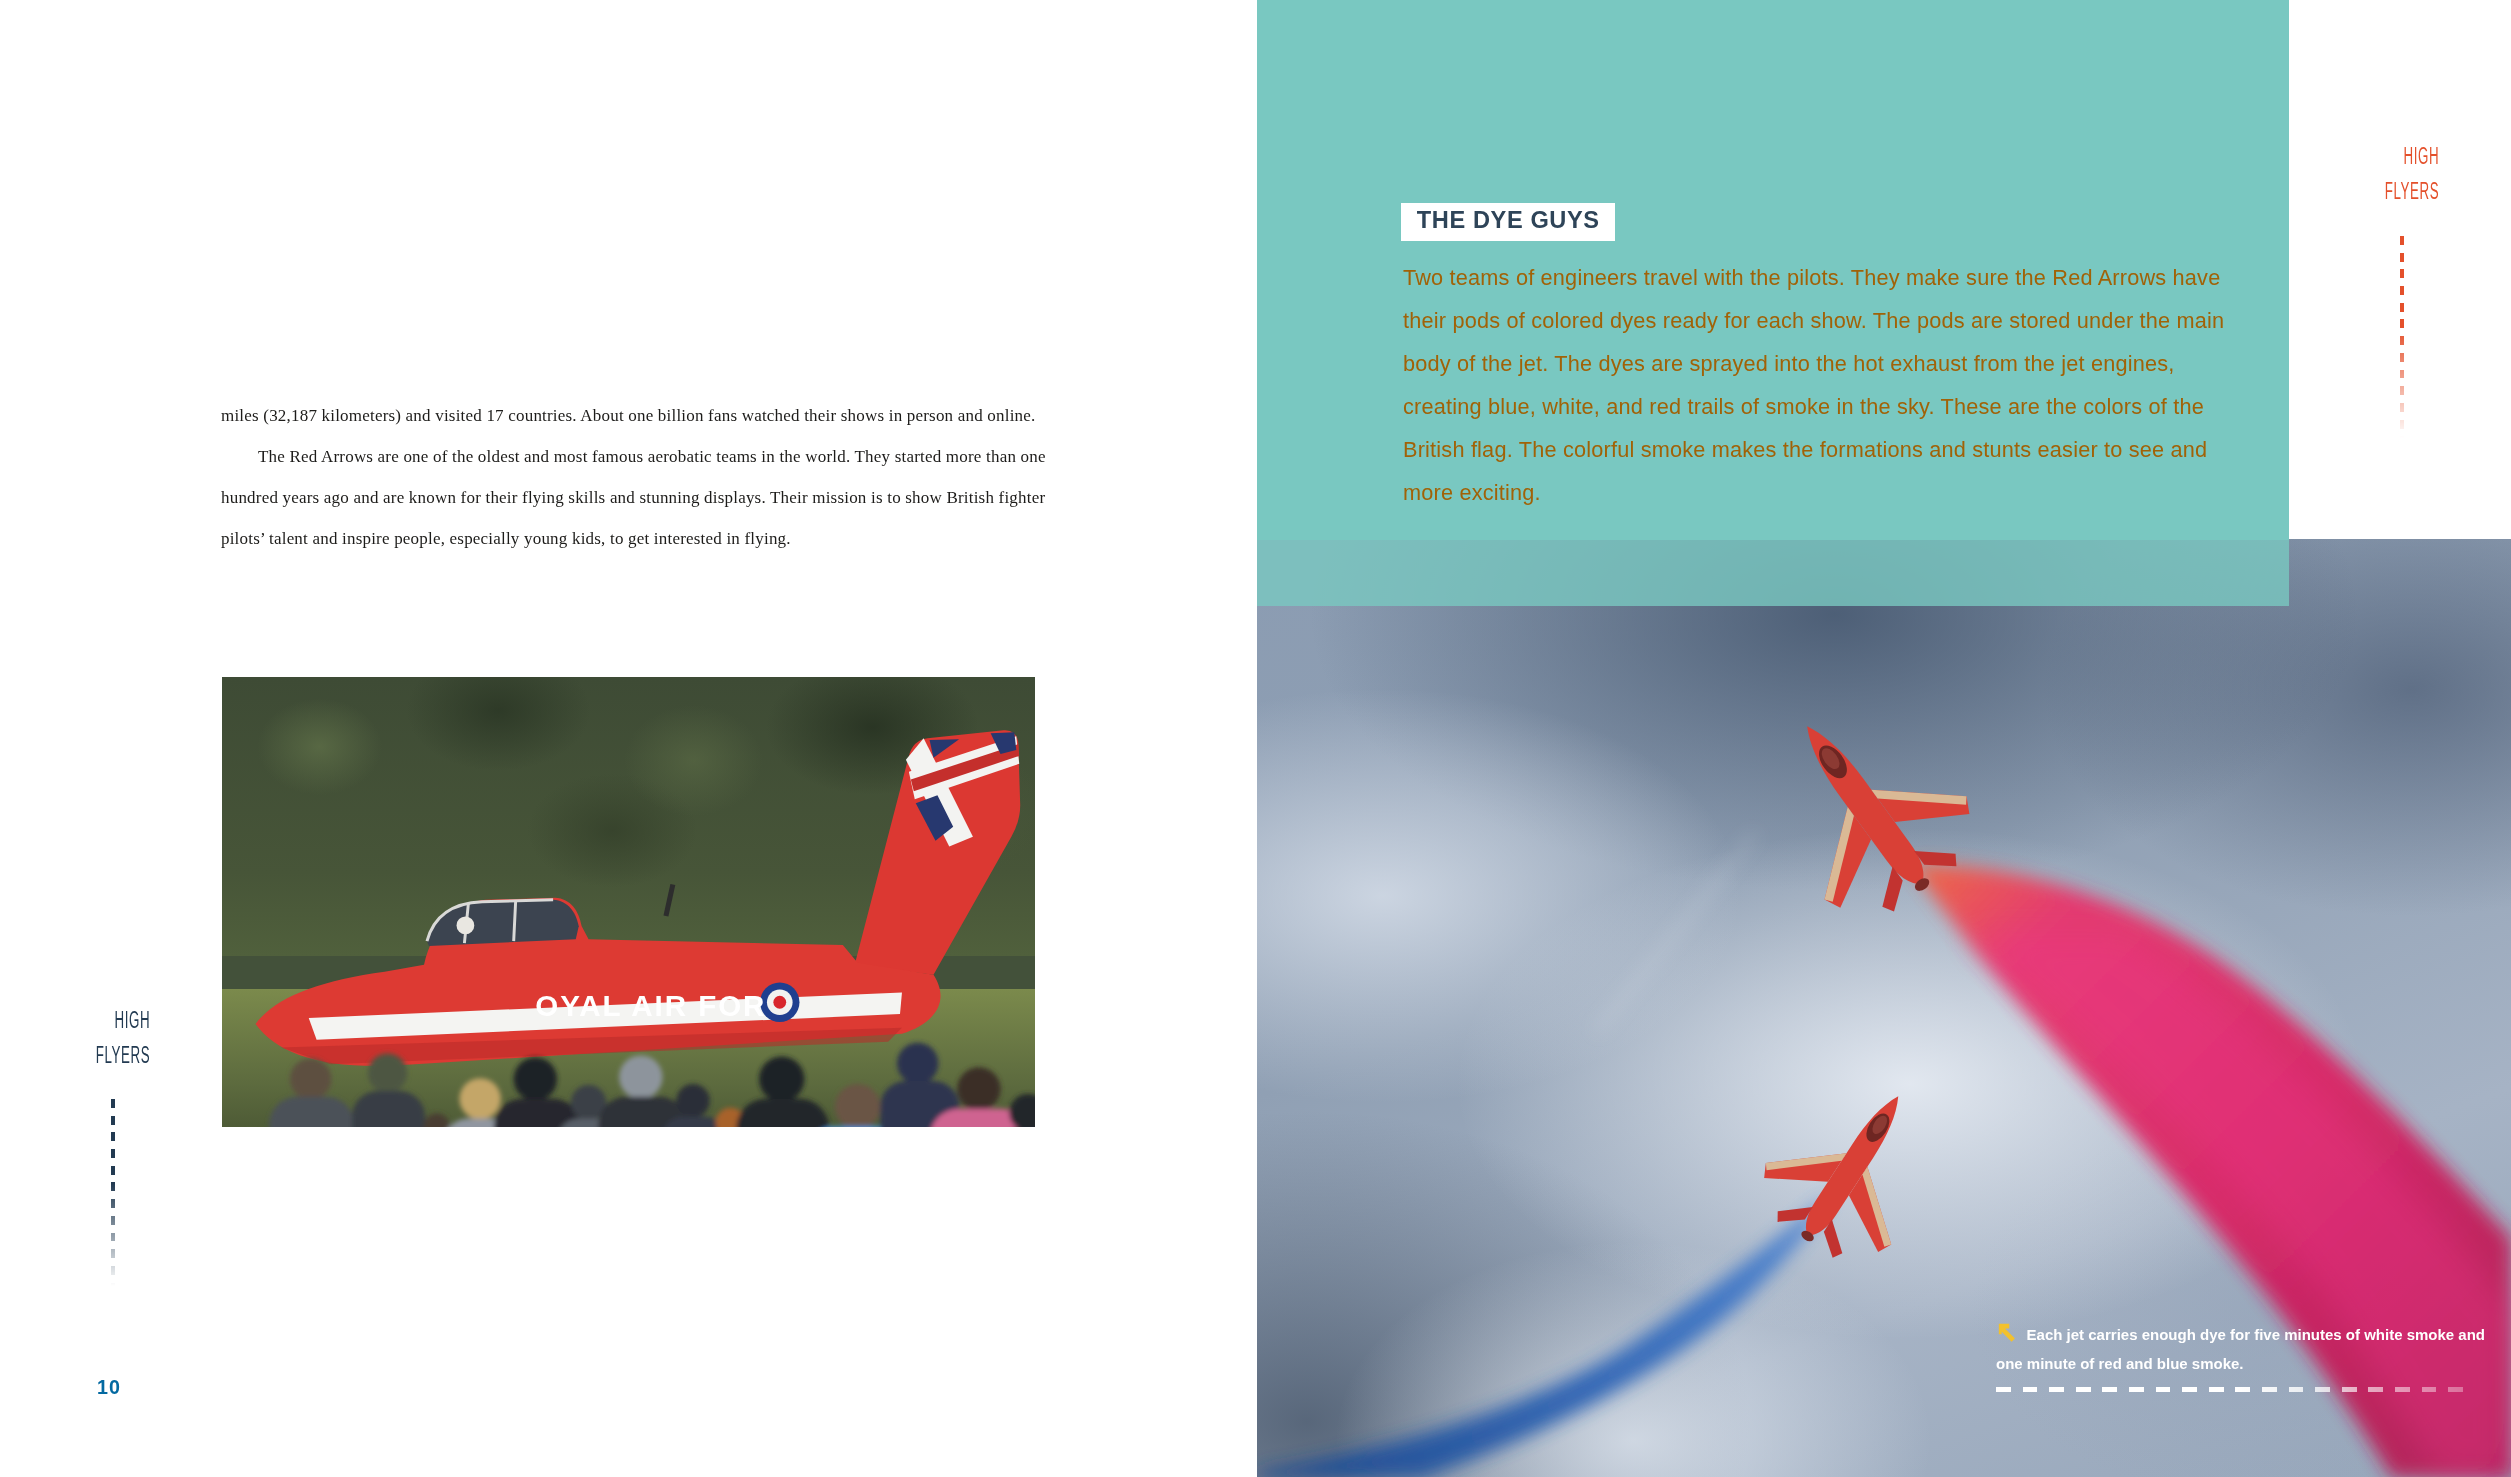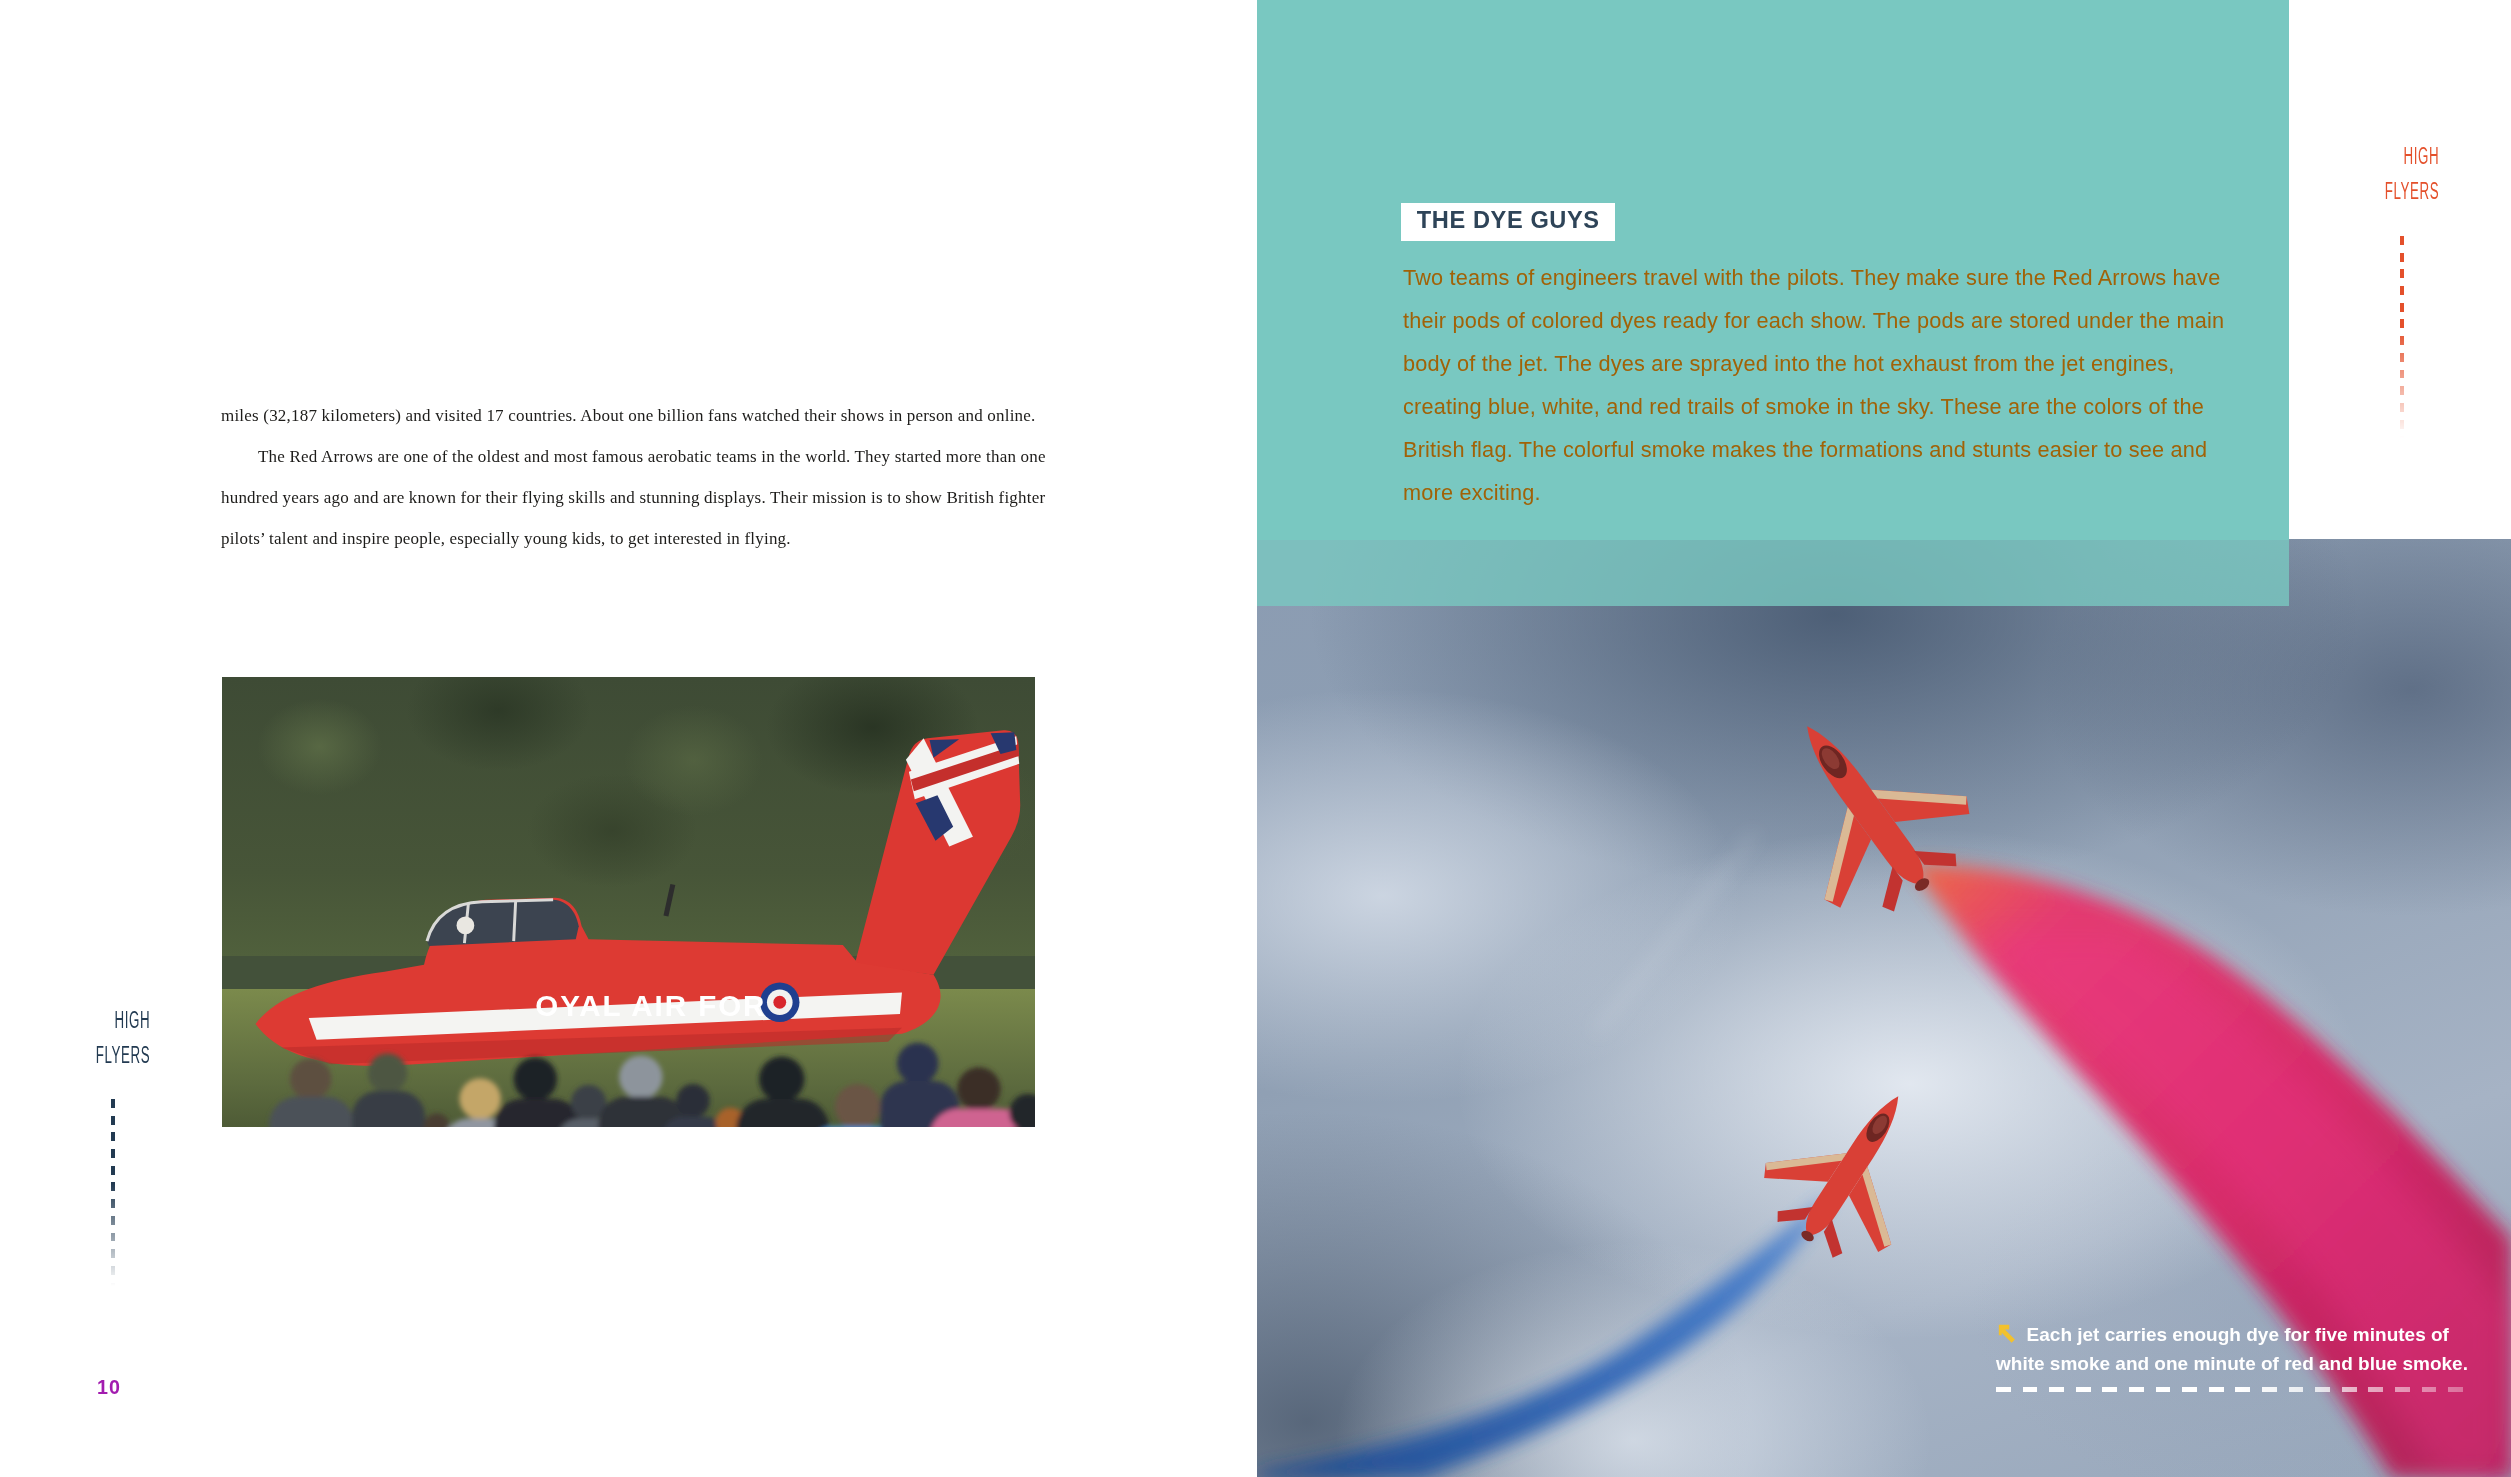--- a/index.html
+++ b/index.html
@@ -41,21 +41,21 @@
   .logo-left { left:49px; top:1003px; color:#223a51; }
   .logo-right { left:2338px; top:139px; color:#e4502b; }
   .vdash { position:absolute; width:3.9px;
     -webkit-mask-image:linear-gradient(180deg,#000 0%,#000 45%,transparent 100%);
     mask-image:linear-gradient(180deg,#000 0%,#000 45%,transparent 100%); }
   .vdash-left { left:111px; top:1099px; height:187px;
     background:repeating-linear-gradient(180deg,#223a51 0 8.9px,transparent 8.9px 16.7px); }
   .vdash-right { left:2400px; top:236px; height:202px;
     background:repeating-linear-gradient(180deg,#e4502b 0 8.9px,transparent 8.9px 16.7px); }
   .page-num { position:absolute; left:97px; top:1376px; font-size:19.7px;
-    font-weight:bold; color:#a21caf; letter-spacing:1px; }
+    font-weight:bold; color:#0369a1; letter-spacing:1px; }
   
   .photo-right {
     position:absolute; left:1257px; top:539px; width:1255px; height:939px; overflow:hidden;
     background:
       radial-gradient(512px 296px at 10% 38%, rgba(214,222,233,.85), transparent 70%),
       radial-gradient(630px 355px at 52% 58%, rgba(233,238,245,.9), transparent 72%),
       radial-gradient(414px 276px at 30% 96%, rgba(222,229,238,.8), transparent 72%),
       radial-gradient(709px 374px at 46% 8%, rgba(66,84,108,.85), transparent 74%),
       radial-gradient(512px 315px at 92% 16%, rgba(84,100,124,.8), transparent 72%),
       radial-gradient(591px 414px at 4% 94%, rgba(70,85,105,.8), transparent 75%),
@@ -63,21 +63,21 @@
       linear-gradient(160deg, #8b9cb2 0%, #90a0b4 40%, #a6b3c5 72%, #96a6ba 100%);
   }
   .teal-box  { position:absolute; left:1257px; top:0; width:1032px; height:540px; background:#79c8c1; }
   .teal-band { position:absolute; left:1257px; top:540px; width:1032px; height:66px;
     background:rgba(121,200,193,0.8); }
   .chip { position:absolute; left:1401px; top:203px; background:#ffffff; padding:3.9px 15.8px 6.9px; }
   .chip span { font-size:23.6px; font-weight:bold; color:#2e4458; letter-spacing:0.6px; }
   .sidebar-body { position:absolute; left:1403px; top:256px; width:843px;
     font-size:21.7px; line-height:43px; color:#a16207; letter-spacing:0.2px; }
   .caption { position:absolute; left:1996px; top:1321px; width:493px;
-    color:#ffffff; font-weight:bold; font-size:19px; line-height:28.6px; }
+    color:#ffffff; font-weight:bold; font-size:15px; line-height:28.6px; }
   .caption .arrow { display:inline-block; width:22.7px; height:22.7px; margin-right:7.9px;
     vertical-align:-3.9px; }
   .hdash { position:absolute; left:1996px; top:1387px; width:479px; height:4.9px;
     background:repeating-linear-gradient(90deg,#fff 0 14.8px,transparent 14.8px 26.6px);
     -webkit-mask-image:linear-gradient(90deg,#000 0%,#000 50%,rgba(0,0,0,.3) 100%);
     mask-image:linear-gradient(90deg,#000 0%,#000 50%,rgba(0,0,0,.3) 100%); }
 </style>
 </head>
 <body>
 

